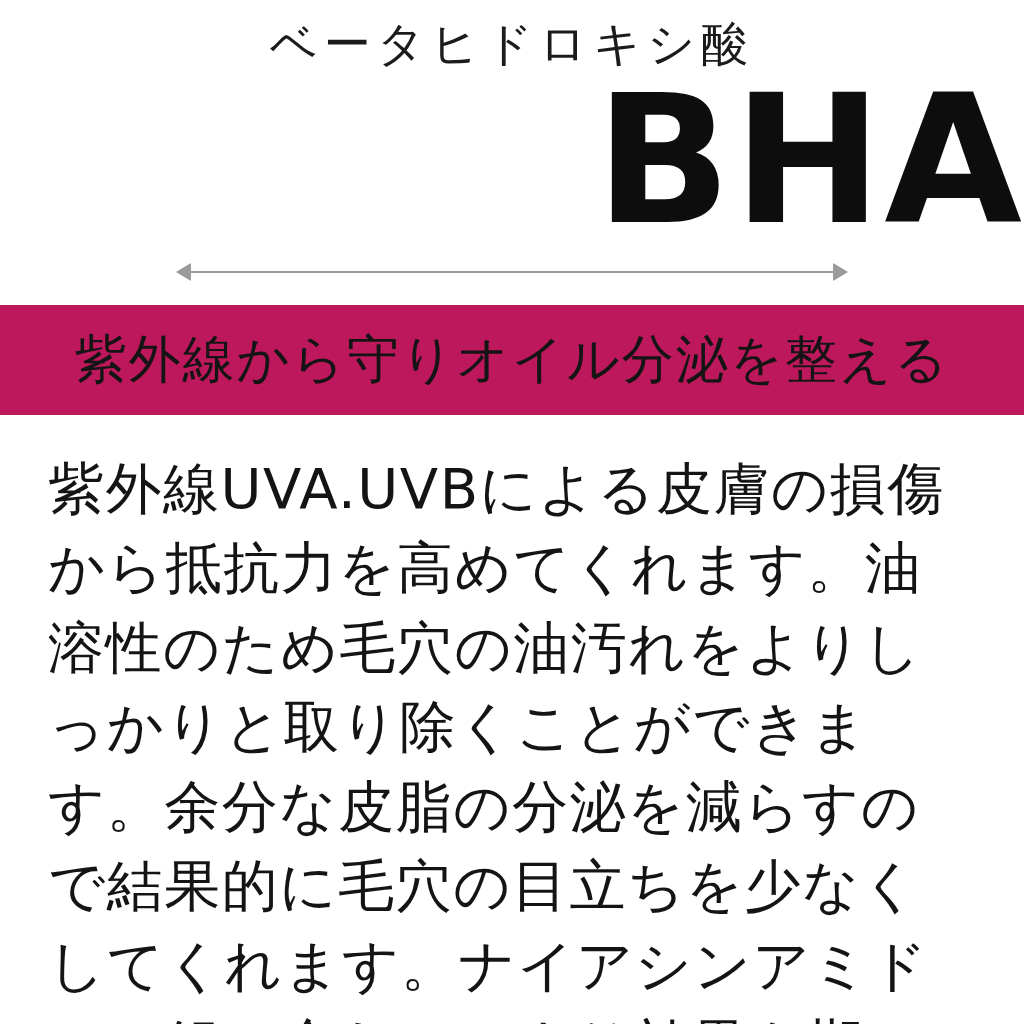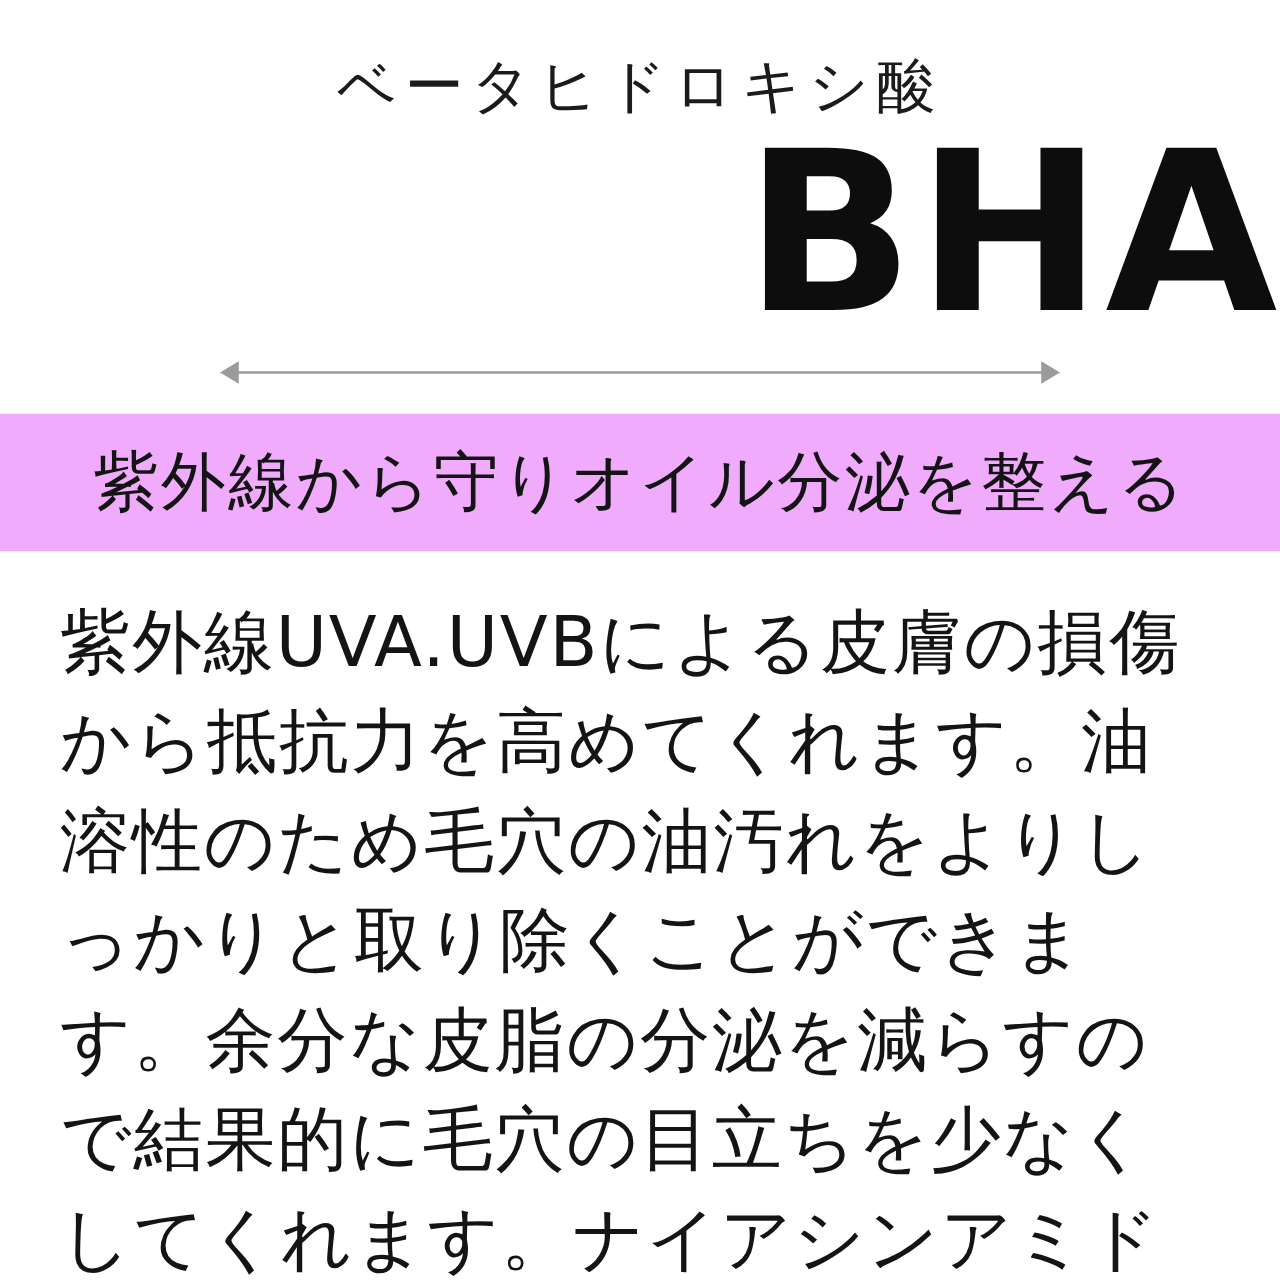--- a/index.html
+++ b/index.html
@@ -16,21 +16,21 @@
   .page {
     position: relative;
     width: 1024px;
     height: 1024px;
     background: #ffffff;
     box-sizing: border-box;
   }
 
   
   .header {
-    padding-top: 44px;
+    padding-top: 18px;
     text-align: center;
   }
   .kana-title {
     font-family: "DejaVu Sans", sans-serif;
     font-size: 47px;
     letter-spacing: 6px;
     color: #1b1b1b;
     line-height: 1.1;
     font-weight: 500;
     white-space: nowrap;
@@ -75,21 +75,21 @@
   }
   .arrow-rule .head.right {
     right: 0;
     border-left: 15px solid #9b9b9b;
   }
 
   
   .band {
     margin-top: 22px;
     width: 100%;
-    background: #f0abfc;
+    background: #be185d;
     height: 110px;
     display: flex;
     align-items: center;
     justify-content: center;
   }
   .band-text {
     font-family: "DejaVu Sans", sans-serif;
     font-size: 52px;
     color: #141414;
     letter-spacing: 2px;

